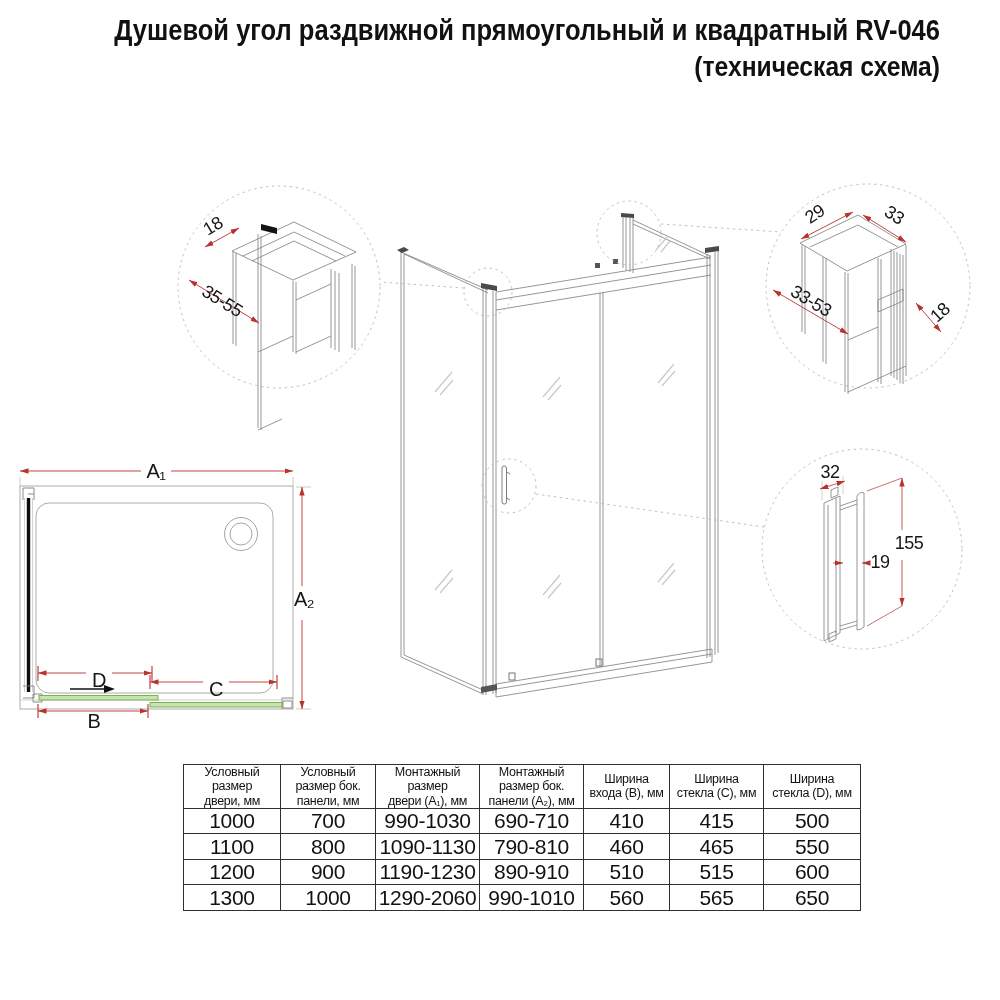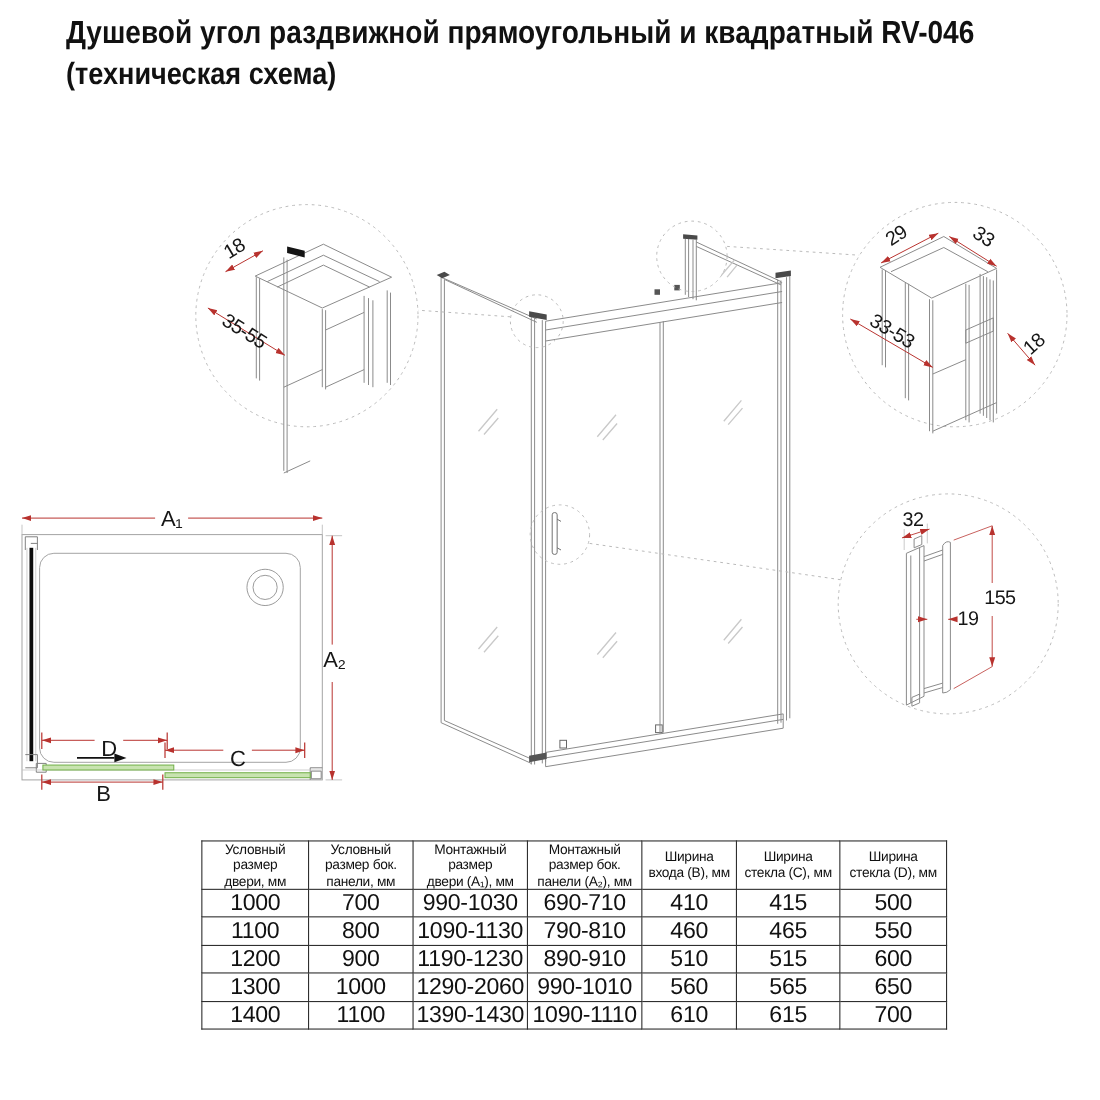--- a/index.html
+++ b/index.html
@@ -1,18 +1,18 @@
 <!DOCTYPE html>
 <html><head>
 <meta charset="utf-8">
 <style>
   html,body{margin:0;padding:0;background:#fff}
   body{width:1000px;height:1000px;position:relative;overflow:hidden;
        font-family:"Liberation Sans","DejaVu Sans",sans-serif;color:#111}
-  .titles{position:absolute;top:14px;left:0;width:1000px;text-align:left}
+  .titles{position:absolute;top:14px;left:0;width:1000px;text-align:right}
   .t1{font-size:29px;font-weight:600;transform:scaleX(.88);transform-origin:50% 50%;white-space:nowrap}
   .t2{font-size:28px;font-weight:600;transform:scaleX(.88);transform-origin:50% 50%;margin-top:4px}
   svg.scheme{position:absolute;left:0;top:0}
   svg text{fill:#161616;stroke:none;font-family:"Liberation Sans","DejaVu Sans",sans-serif}
   .dimlbl{font-size:18px;letter-spacing:-.5px}
   .planlbl{font-size:20px;letter-spacing:-.5px}
   table.spec{position:absolute;left:183px;top:764px;border-collapse:collapse;table-layout:fixed}
   .spec th,.spec td{border:1px solid #2f2f2f;text-align:center;vertical-align:middle;padding:0;overflow:hidden}
   .spec th{font-size:12.5px;font-weight:400;line-height:1.14;height:41px;letter-spacing:-.3px}
   .spec td{font-size:21px;height:24.5px;letter-spacing:-.3px}
@@ -289,23 +289,14 @@
     </tr>
     <tr>
       <td>1300</td>
         <td>1000</td>
         <td>1290-2060</td>
         <td>990-1010</td>
         <td>560</td>
         <td>565</td>
         <td>650</td>
     </tr>
-    <tr>
-      <td>1400</td>
-        <td>1100</td>
-        <td>1390-1430</td>
-        <td>1090-1110</td>
-        <td>610</td>
-        <td>615</td>
-        <td>700</td>
-    </tr>
   </tbody>
 </table>
 
 </body></html>

